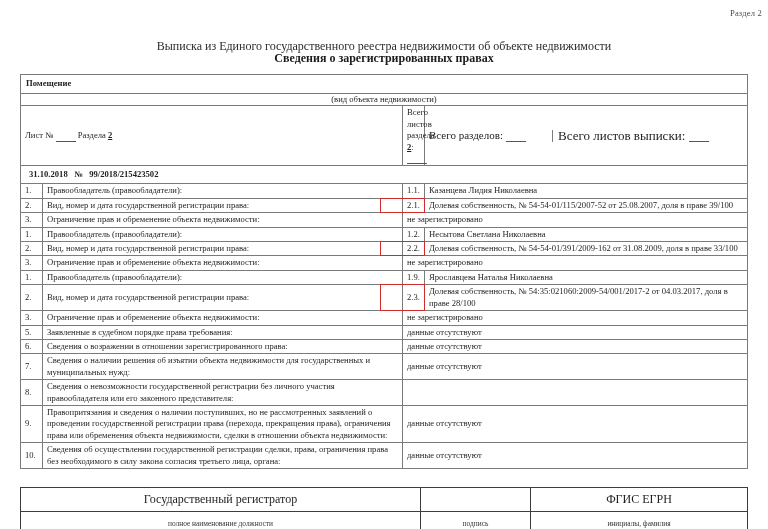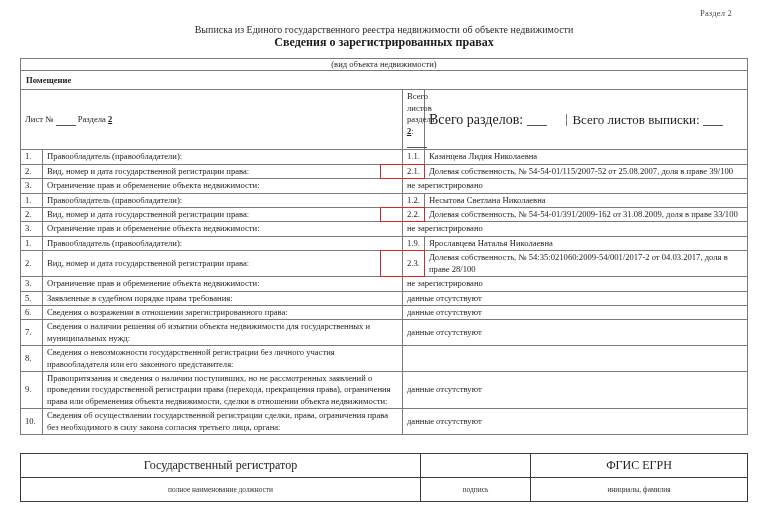--- a/index.html
+++ b/index.html
@@ -21,33 +21,34 @@
     height: 529px;
     position: relative;
     box-sizing: border-box;
     padding: 0 20px;
   }
 
   
   .section-label {
     position: absolute;
     top: 8px;
-    right: 36px;
+    right: 6px;
     font-size: 8.5px;
     color: #4a4a4a;
     letter-spacing: .2px;
   }
   .doc-titles {
     padding-top: 24px;
     text-align: center;
   }
   .doc-title-1 {
-    font-size: 10px;
+    font-size: 12px;
     line-height: 12px;
     color: #2b2b2b;
+    margin-top: 16px;
   }
   .doc-title-2 {
     font-size: 12px;
     line-height: 13px;
     font-weight: bold;
     color: #1b1b1b;
   }
 
   
   table.main {
@@ -178,57 +179,64 @@
   <table class="main">
     <colgroup>
       <col style="width:22px">
       <col style="width:360px">
       <col style="width:22px">
       <col>
     </colgroup>
     <tbody>
 
       <tr>
+        <td class="cell-object" colspan="4">Помещение</td>
+      </tr>
+
+      <tr>
         <td class="cell-subcaption" colspan="4">(вид объекта недвижимости)</td>
-      </tr>
-
-      <tr>
-        <td class="cell-object" colspan="4">Помещение</td>
       </tr>
 
       <tr>
         <td class="cell-meta" colspan="2">
           <span>Лист №</span>
           <span class="blank"></span>
           <span>Раздела</span>
           <span class="ul">2</span>
         </td>
         <td class="cell-meta" colspan="1" style="width:auto">
           <span>Всего листов раздела</span>
           <span class="ul">2</span><span>:</span>
           <span class="blank"></span>
         </td>
         <td class="cell-meta">
           <table style="width:100%;border-collapse:collapse;border:0">
             <tbody>
                 <tr>
-              <td style="border:0;border-right:1px solid #7b7b7b;padding:0 4px 0 0;font-size:14px">
+              <td style="border:0;border-right:1px solid #7b7b7b;padding:0 4px 0 0;font-size:11px">
                 <span>Всего разделов:</span>
                 <span class="blank"></span>
               </td>
               <td style="border:0;padding:0 0 0 5px;font-size:13px">
                 <span>Всего листов выписки:</span>
                 <span class="blank"></span>
               </td>
             </tr>
           </tbody>
             </table>
         </td>
       </tr>
 
+      <tr>
+        <td class="cell-docnum" colspan="4">
+          <span>31.10.2018</span>
+          &nbsp;&nbsp;<span>№</span>
+          &nbsp;&nbsp;<span>99/2018/215423502</span>
+        </td>
+      </tr>
 
 
     </tbody>
     <tbody id="rows-body">
         <tr>
           <td class="num">1.</td>
           <td class="label">Правообладатель (правообладатели):</td>
           <td class="subnum">1.1.</td>
           <td class="value">Казанцева Лидия Николаевна</td>
         </tr>

